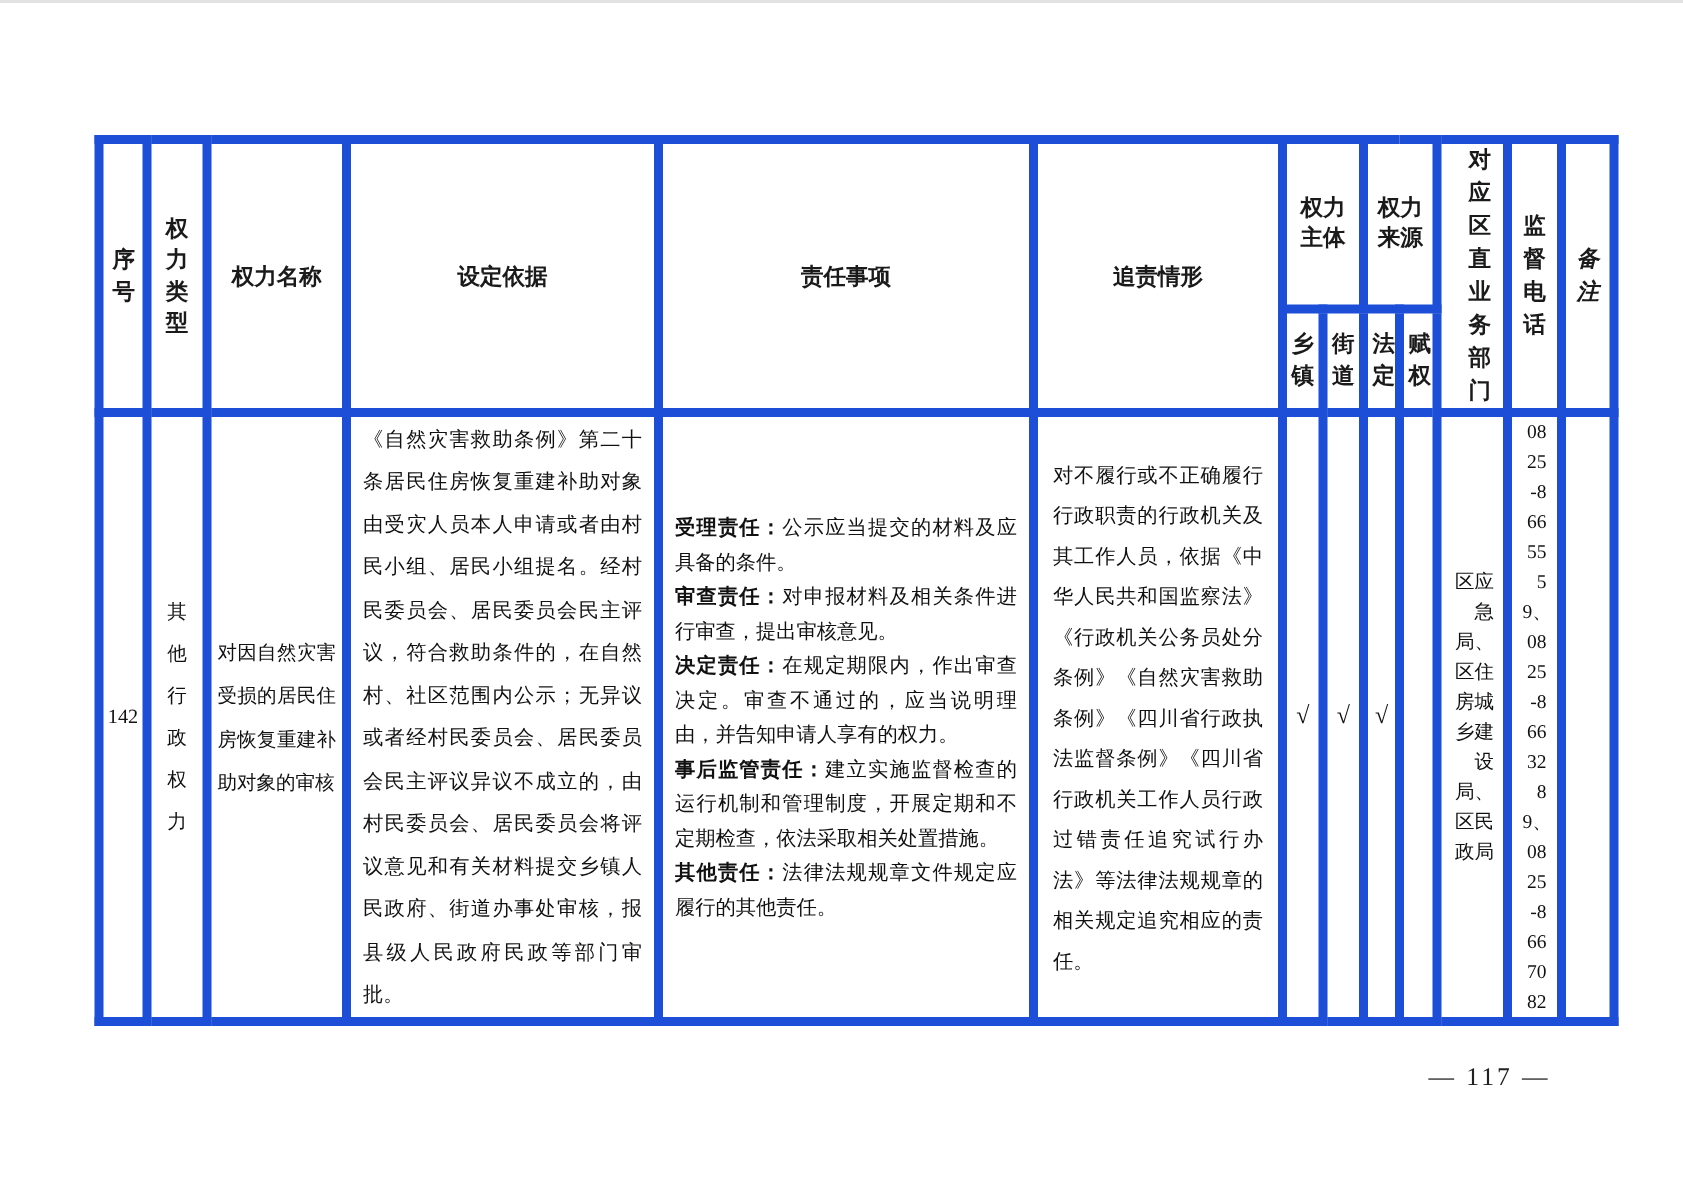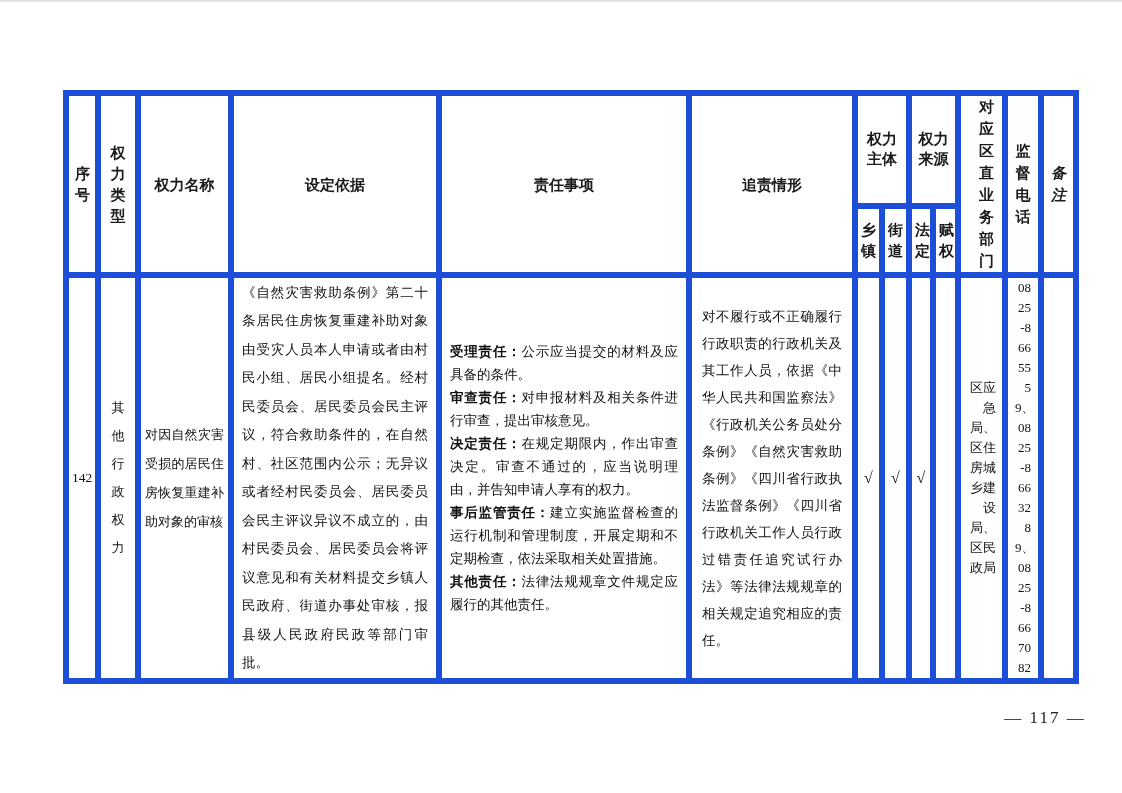--- a/index.html
+++ b/index.html
@@ -60,21 +60,21 @@
   td.c-resp p { margin: 0; }
   td.c-resp b { font-weight: bold; }
   td.c-acc    { text-align: justify; padding: 0 10px; line-height: 27px; font-size: 13.5px; }
   td.c-check  { text-align: center; font-size: 16px; }
   td.c-dept   { text-align: right; padding: 0 6px; line-height: 20px; word-break: break-all; font-size: 13px; }
   td.c-phone  { text-align: right; padding: 0 7px; line-height: 20px; word-break: break-all; font-size: 13px; }
   td.c-remark { text-align: center; }
 
   .page-number {
     position: absolute;
-    left: 970px; top: 706px;
+    left: 918px; top: 706px;
     width: 150px;
     text-align: center;
     font-size: 17px;
     color: #222222;
     letter-spacing: 2px;
     font-family: "Liberation Serif", "DejaVu Serif", serif;
   }
 </style>
 </head>
 <body>

